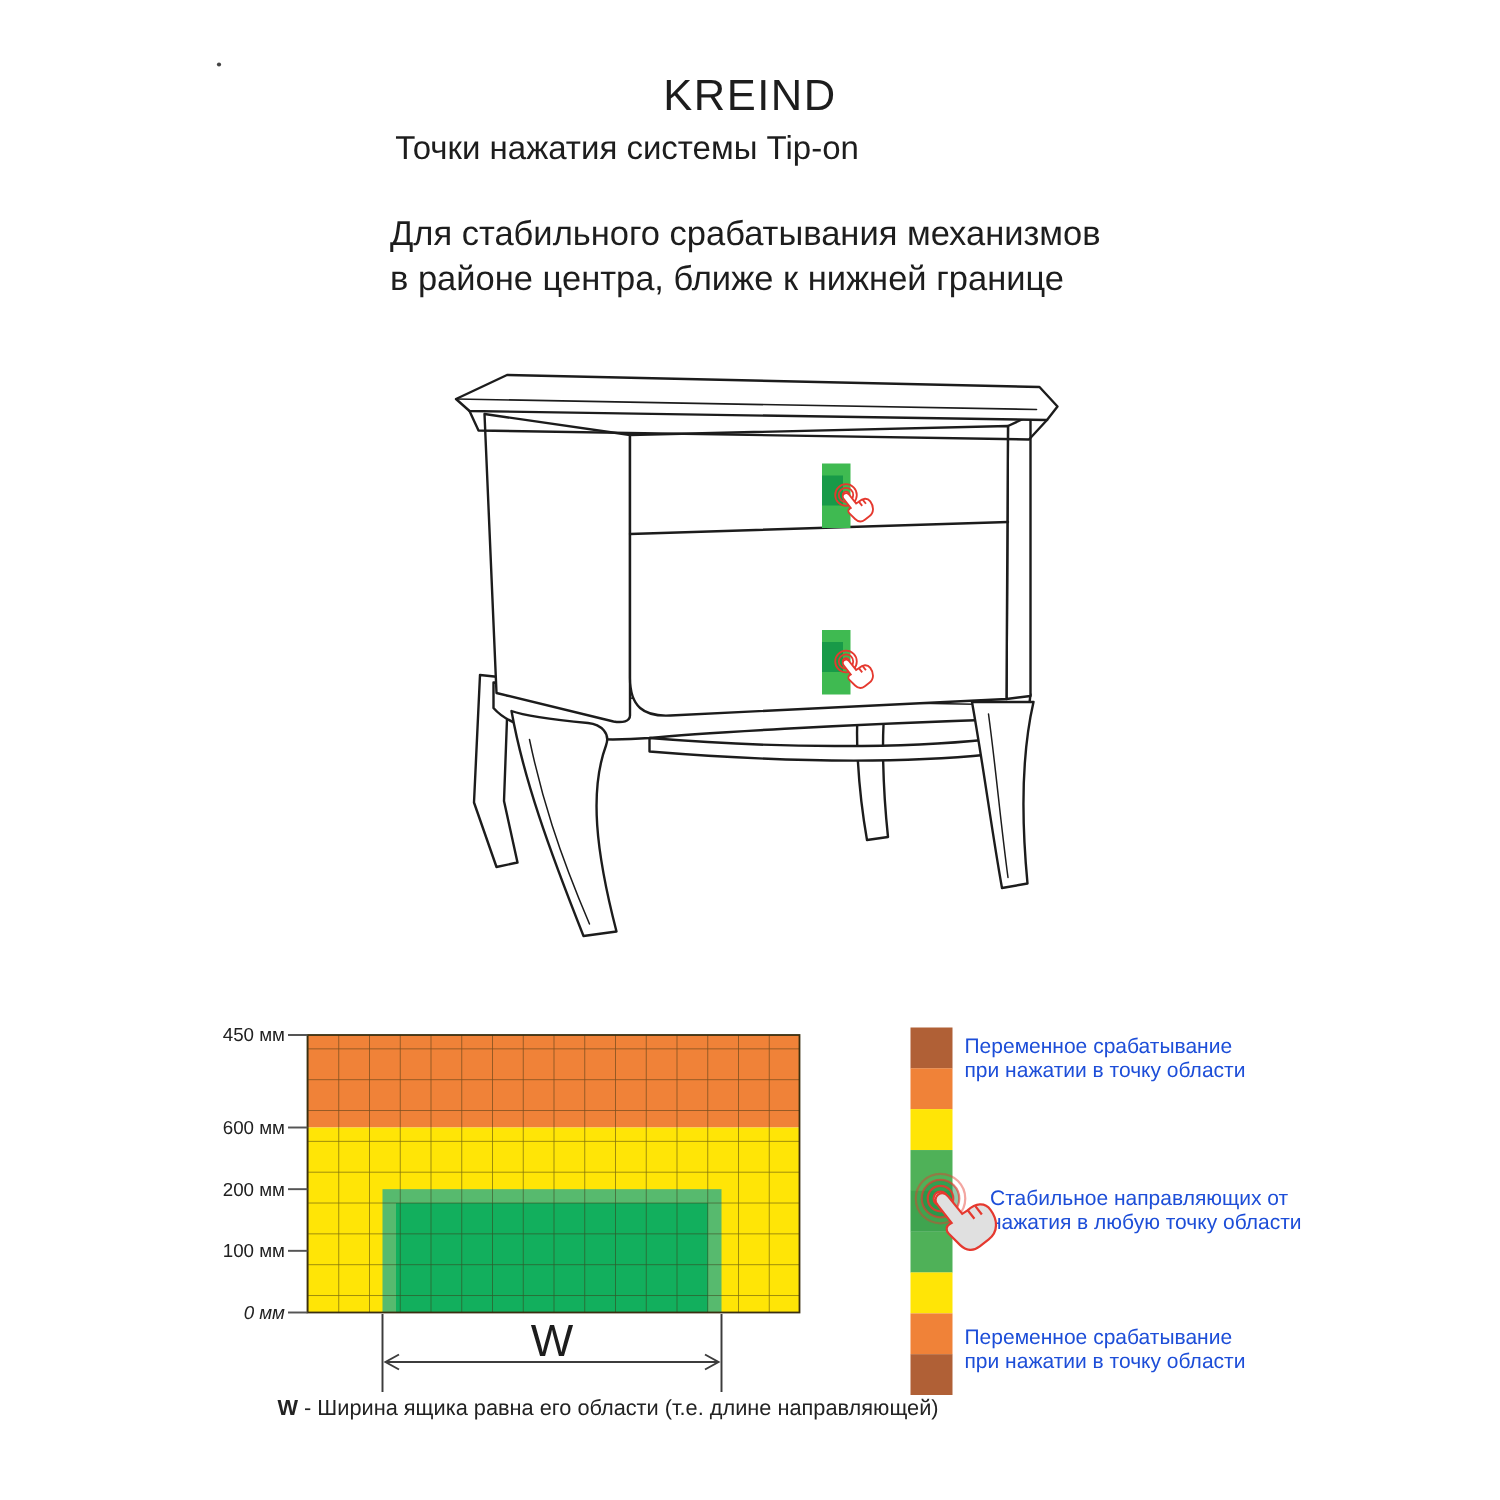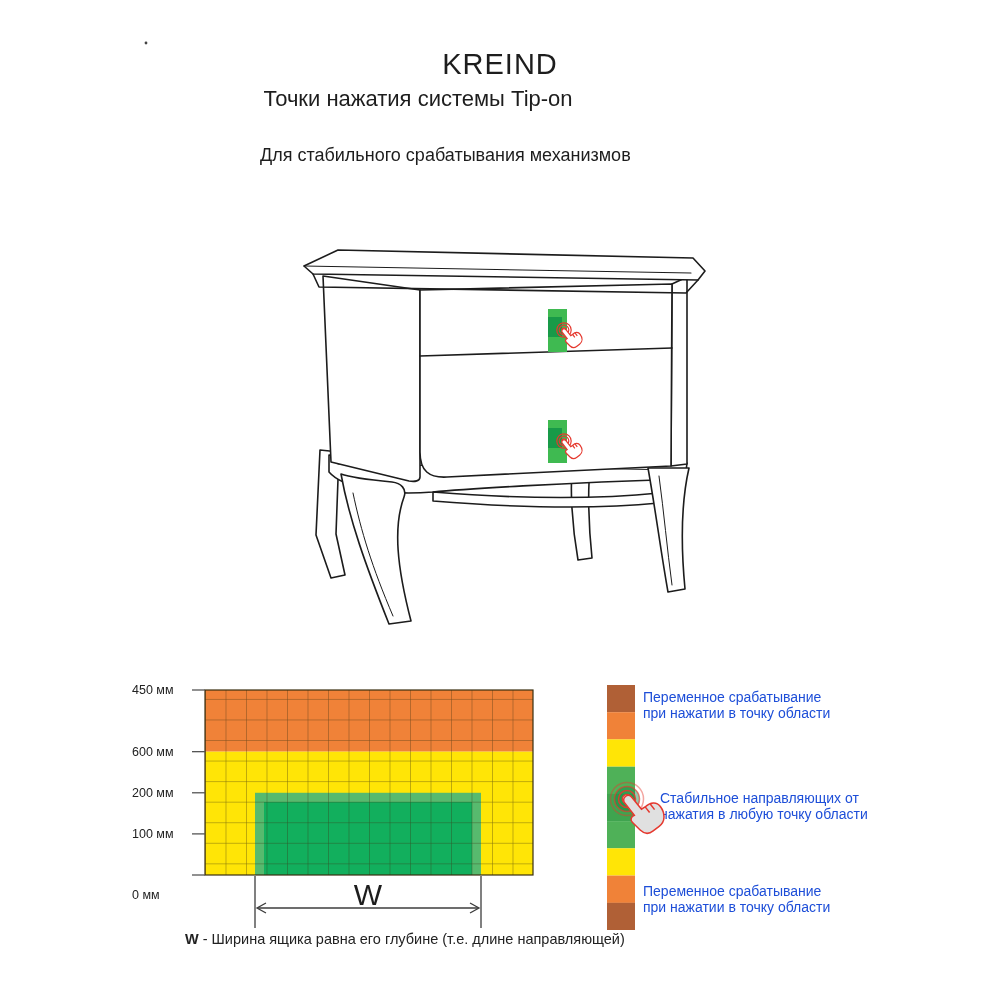--- a/index.html
+++ b/index.html
@@ -4,49 +4,50 @@
 <style>
   html,body{margin:0;padding:0;}
   body{
     width:1000px;height:1000px;position:relative;background:#ffffff;
     font-family:"Liberation Sans","DejaVu Sans",sans-serif;color:#1d1d1d;
     overflow:hidden;
   }
   .abs{position:absolute;}
   #brand{left:0;top:48px;width:1000px;text-align:center;font-size:29px;font-weight:500;letter-spacing:1px;}
   #subtitle{left:0;top:86px;width:836px;text-align:center;font-size:22px;font-weight:400;}
-  #description{left:260px;top:140px;width:500px;font-size:18px;line-height:30px;}
-  .tick-label{width:58px;font-size:12.5px;color:#222;height:16px;line-height:16px;}
+  #description{left:260px;top:140px;width:500px;font-size:23px;line-height:30px;}
+  .tick-label{width:58px;text-align:right;font-size:12.5px;color:#222;height:16px;line-height:16px;}
   #w-label{left:336px;top:878px;width:64px;text-align:center;font-size:30px;font-weight:500;}
   #w-note{left:185px;top:931px;width:450px;font-size:14.5px;color:#222;}
   #w-note b{font-weight:700;}
   .legend-text{font-size:14px;line-height:15.5px;color:#1d4ed8;}
   #legend-item-1{left:643px;top:690px;width:230px;}
   #legend-item-2{left:660px;top:791px;width:250px;}
   #legend-item-3{left:643px;top:884px;width:230px;}
   svg{display:block;}
 </style>
 </head>
 <body>
 
 <div class="abs" id="brand">KREIND</div>
 <div class="abs" id="subtitle">Точки нажатия системы Tip-on</div>
 
 <div class="abs" id="description">
   <div>Для стабильного срабатывания механизмов</div>
+  <div>в районе центра, ближе к нижней границе</div>
 </div>
 
 <div class="abs tick-label" style="left:132px;top:682px;">450 мм</div>
 <div class="abs tick-label" style="left:132px;top:744px;">600 мм</div>
 <div class="abs tick-label" style="left:132px;top:785px;">200 мм</div>
 <div class="abs tick-label" style="left:132px;top:826px;">100 мм</div>
-<div class="abs tick-label" style="left:132px;top:887px;">0 мм</div>
+<div class="abs tick-label" style="left:132px;top:867px;font-style:italic;">0 мм</div>
 
 <div class="abs" id="w-label">W</div>
-<div class="abs" id="w-note"><b>W</b><span> - Ширина ящика равна его глубине (т.е. длине направляющей)</span></div>
+<div class="abs" id="w-note"><b>W</b><span> - Ширина ящика равна его области (т.е. длине направляющей)</span></div>
 
 <div class="abs legend-text" id="legend-item-1">
   <div>Переменное срабатывание</div>
   <div>при нажатии в точку области</div>
 </div>
 <div class="abs legend-text" id="legend-item-2">
   <div>Стабильное направляющих от</div>
   <div>нажатия в любую точку области</div>
 </div>
 <div class="abs legend-text" id="legend-item-3">

